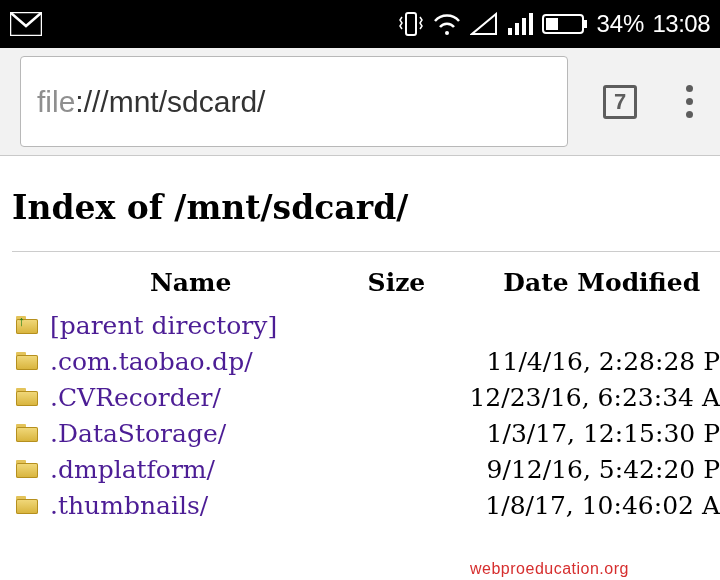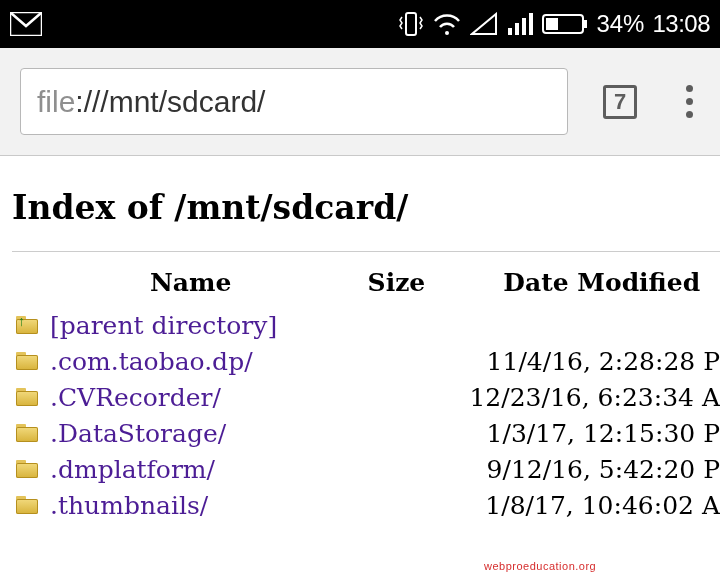--- a/index.html
+++ b/index.html
@@ -5,21 +5,21 @@
 * { margin:0; padding:0; box-sizing:border-box; }
 body { width:720px; height:580px; overflow:hidden; font-family:"DejaVu Serif","Georgia",serif; background:#fff; }
 
 .statusbar { height:48px; background:#000; color:#fff; display:flex; align-items:center; padding:12px 10px; justify-content:space-between; }
 .sb-left, .sb-right { display:flex; align-items:center; gap:8px; }
 .sb-left svg, .sb-right svg { display:block; }
 .sb-time { font-family:Liberation Sans, sans-serif; font-size:24px; font-weight:400; letter-spacing:-0.5px; }
 .sb-batpct { font-family:Arial,sans-serif; font-size:24px; }
 
 .browserbar { height:108px; background:#f2f2f2; border-bottom:1px solid #c9c9c9; display:flex; align-items:center; padding:0 14px 0 20px; gap:28px; }
-.urlbox { flex:1; height:67px; background:#fff; border:1px solid #b8b8b8; border-radius:4px; display:flex; align-items:center; padding:0 16px; font-family:Arial,sans-serif; font-size:30px; color:#333; overflow:hidden; white-space:nowrap; }
+.urlbox { flex:1; height:91px; background:#fff; border:1px solid #b8b8b8; border-radius:4px; display:flex; align-items:center; padding:0 16px; font-family:Arial,sans-serif; font-size:30px; color:#333; overflow:hidden; white-space:nowrap; }
 .url-scheme { color:#8f8f8f; }
 .tabcount { width:48px; height:48px; display:flex; align-items:center; justify-content:center; }
 .tabcount-inner { width:34px; height:34px; border:3px solid #5d5d5d; border-radius:3px; display:flex; align-items:center; justify-content:center; font-family:Arial,sans-serif; font-size:22px; font-weight:bold; color:#5d5d5d; }
 .menu { width:34px; height:48px; display:flex; flex-direction:column; align-items:center; justify-content:center; gap:6px; }
 .menu-dot { width:7px; height:7px; background:#5d5d5d; border-radius:50%; }
 
 .content { padding:12px 0 0 12px; }
 h1 { font-family:"DejaVu Serif","Georgia",serif; font-weight:bold; font-size:33px; margin:20px 0 24px 0; }
 .hr1 { border:none; border-top:1px solid #ccc; margin:0 0 12px 0; }
 
@@ -32,21 +32,21 @@
 td.col-icon { width:30px; padding-left:4px; padding-right:4px; }
 td.col-name a { color:#4c1d95; text-decoration:none; font-family:"DejaVu Serif","Georgia",serif; font-size:25px; }
 td.col-date { text-align:right; padding-right:0; }
 tbody tr { height:36px; }
 
 .folder-icon { width:22px; height:18px; display:inline-block; position:relative; }
 .folder-icon::before { content:""; position:absolute; left:0; top:0; width:10px; height:4px; background:#e3c35a; border-radius:1px 1px 0 0; }
 .folder-icon::after { content:""; position:absolute; left:0; top:3px; width:22px; height:15px; background:linear-gradient(#f2da7d,#d7b23a); border-radius:2px; box-shadow:inset 0 0 0 1px #b58f1e; }
 .up-arrow { position:absolute; left:2px; top:-3px; color:#1a7d1a; font-size:14px; font-weight:bold; z-index:2; font-family:Arial,sans-serif; }
 
-.watermark { position:absolute; left:484px; top:560px; color:#d62e2e; font-family:Arial,sans-serif; font-size:11px; letter-spacing:0.5px; }
+.watermark { position:absolute; left:470px; top:560px; color:#d62e2e; font-family:Arial,sans-serif; font-size:16px; letter-spacing:0.5px; }
 </style>
 </head>
 <body>
 
 <div class="statusbar">
   <div class="sb-left">
     <span>
       <svg width="32" height="24" viewBox="0 0 32 24">
           <rect x="0" y="0" width="32" height="24" fill="none" stroke="#fff" stroke-width="2.5"></rect>
           <path d="M 1 1 L 16 14 L 31 1" fill="none" stroke="#fff" stroke-width="2.5"></path>

